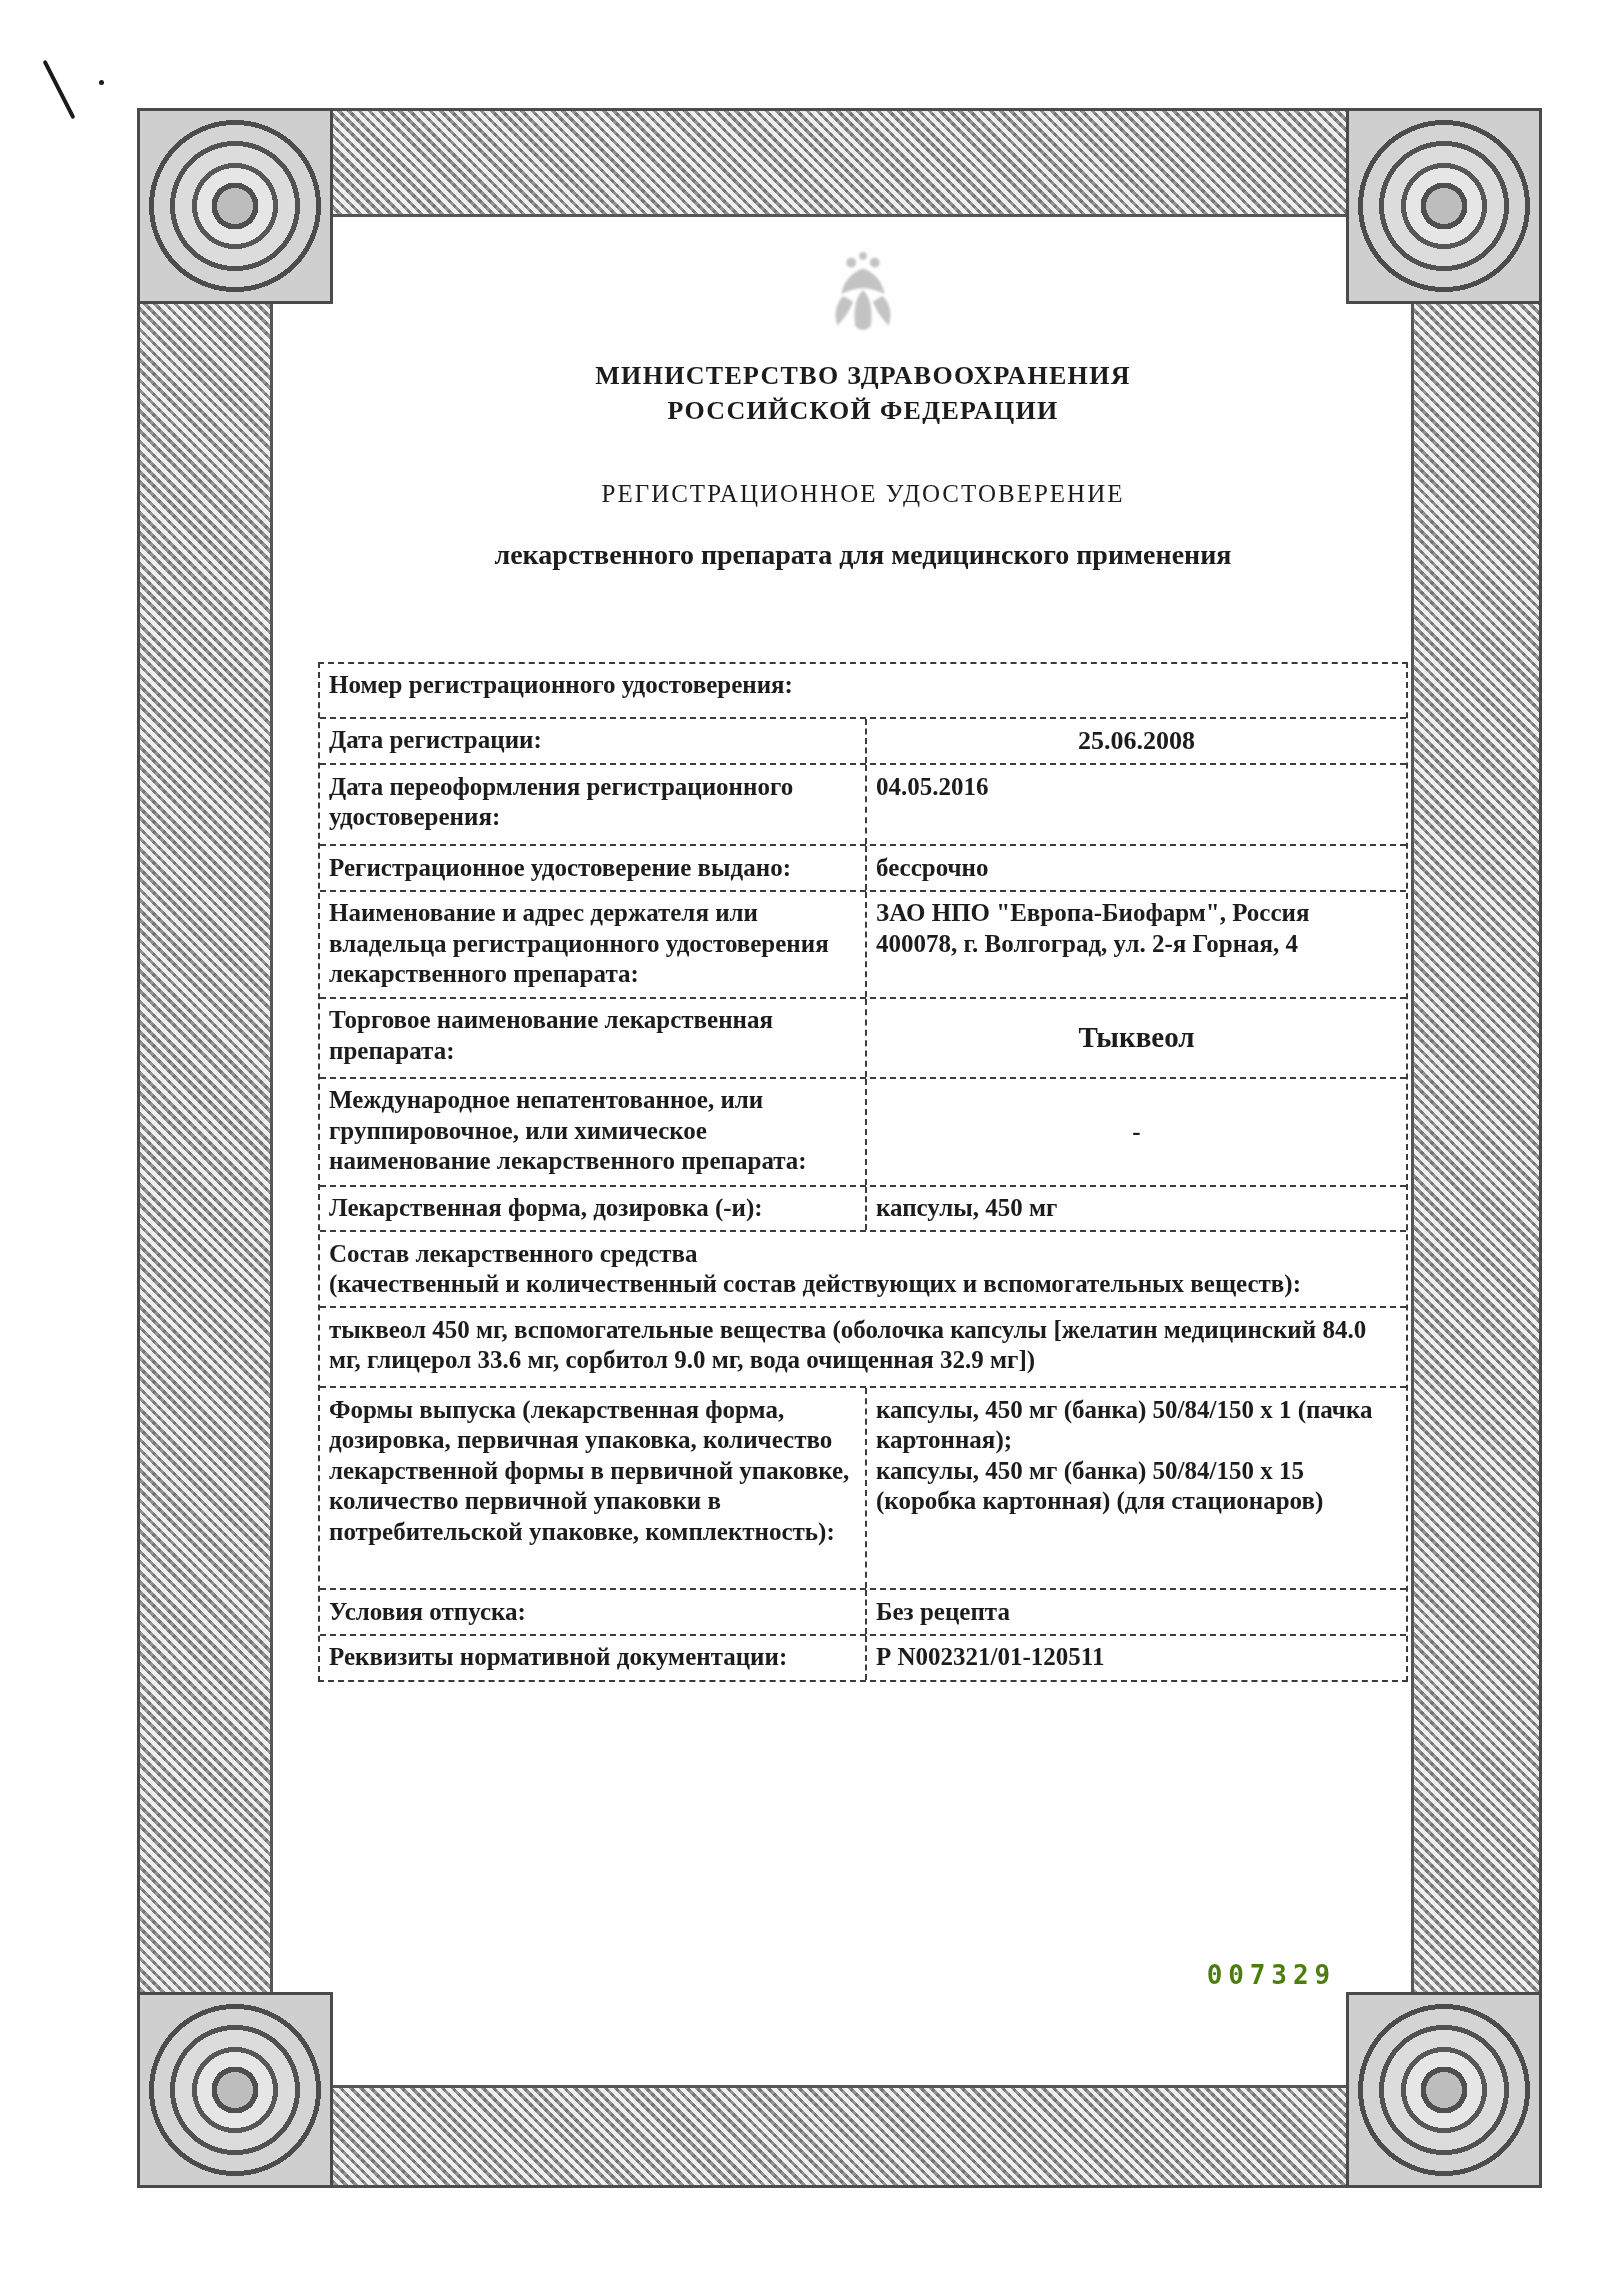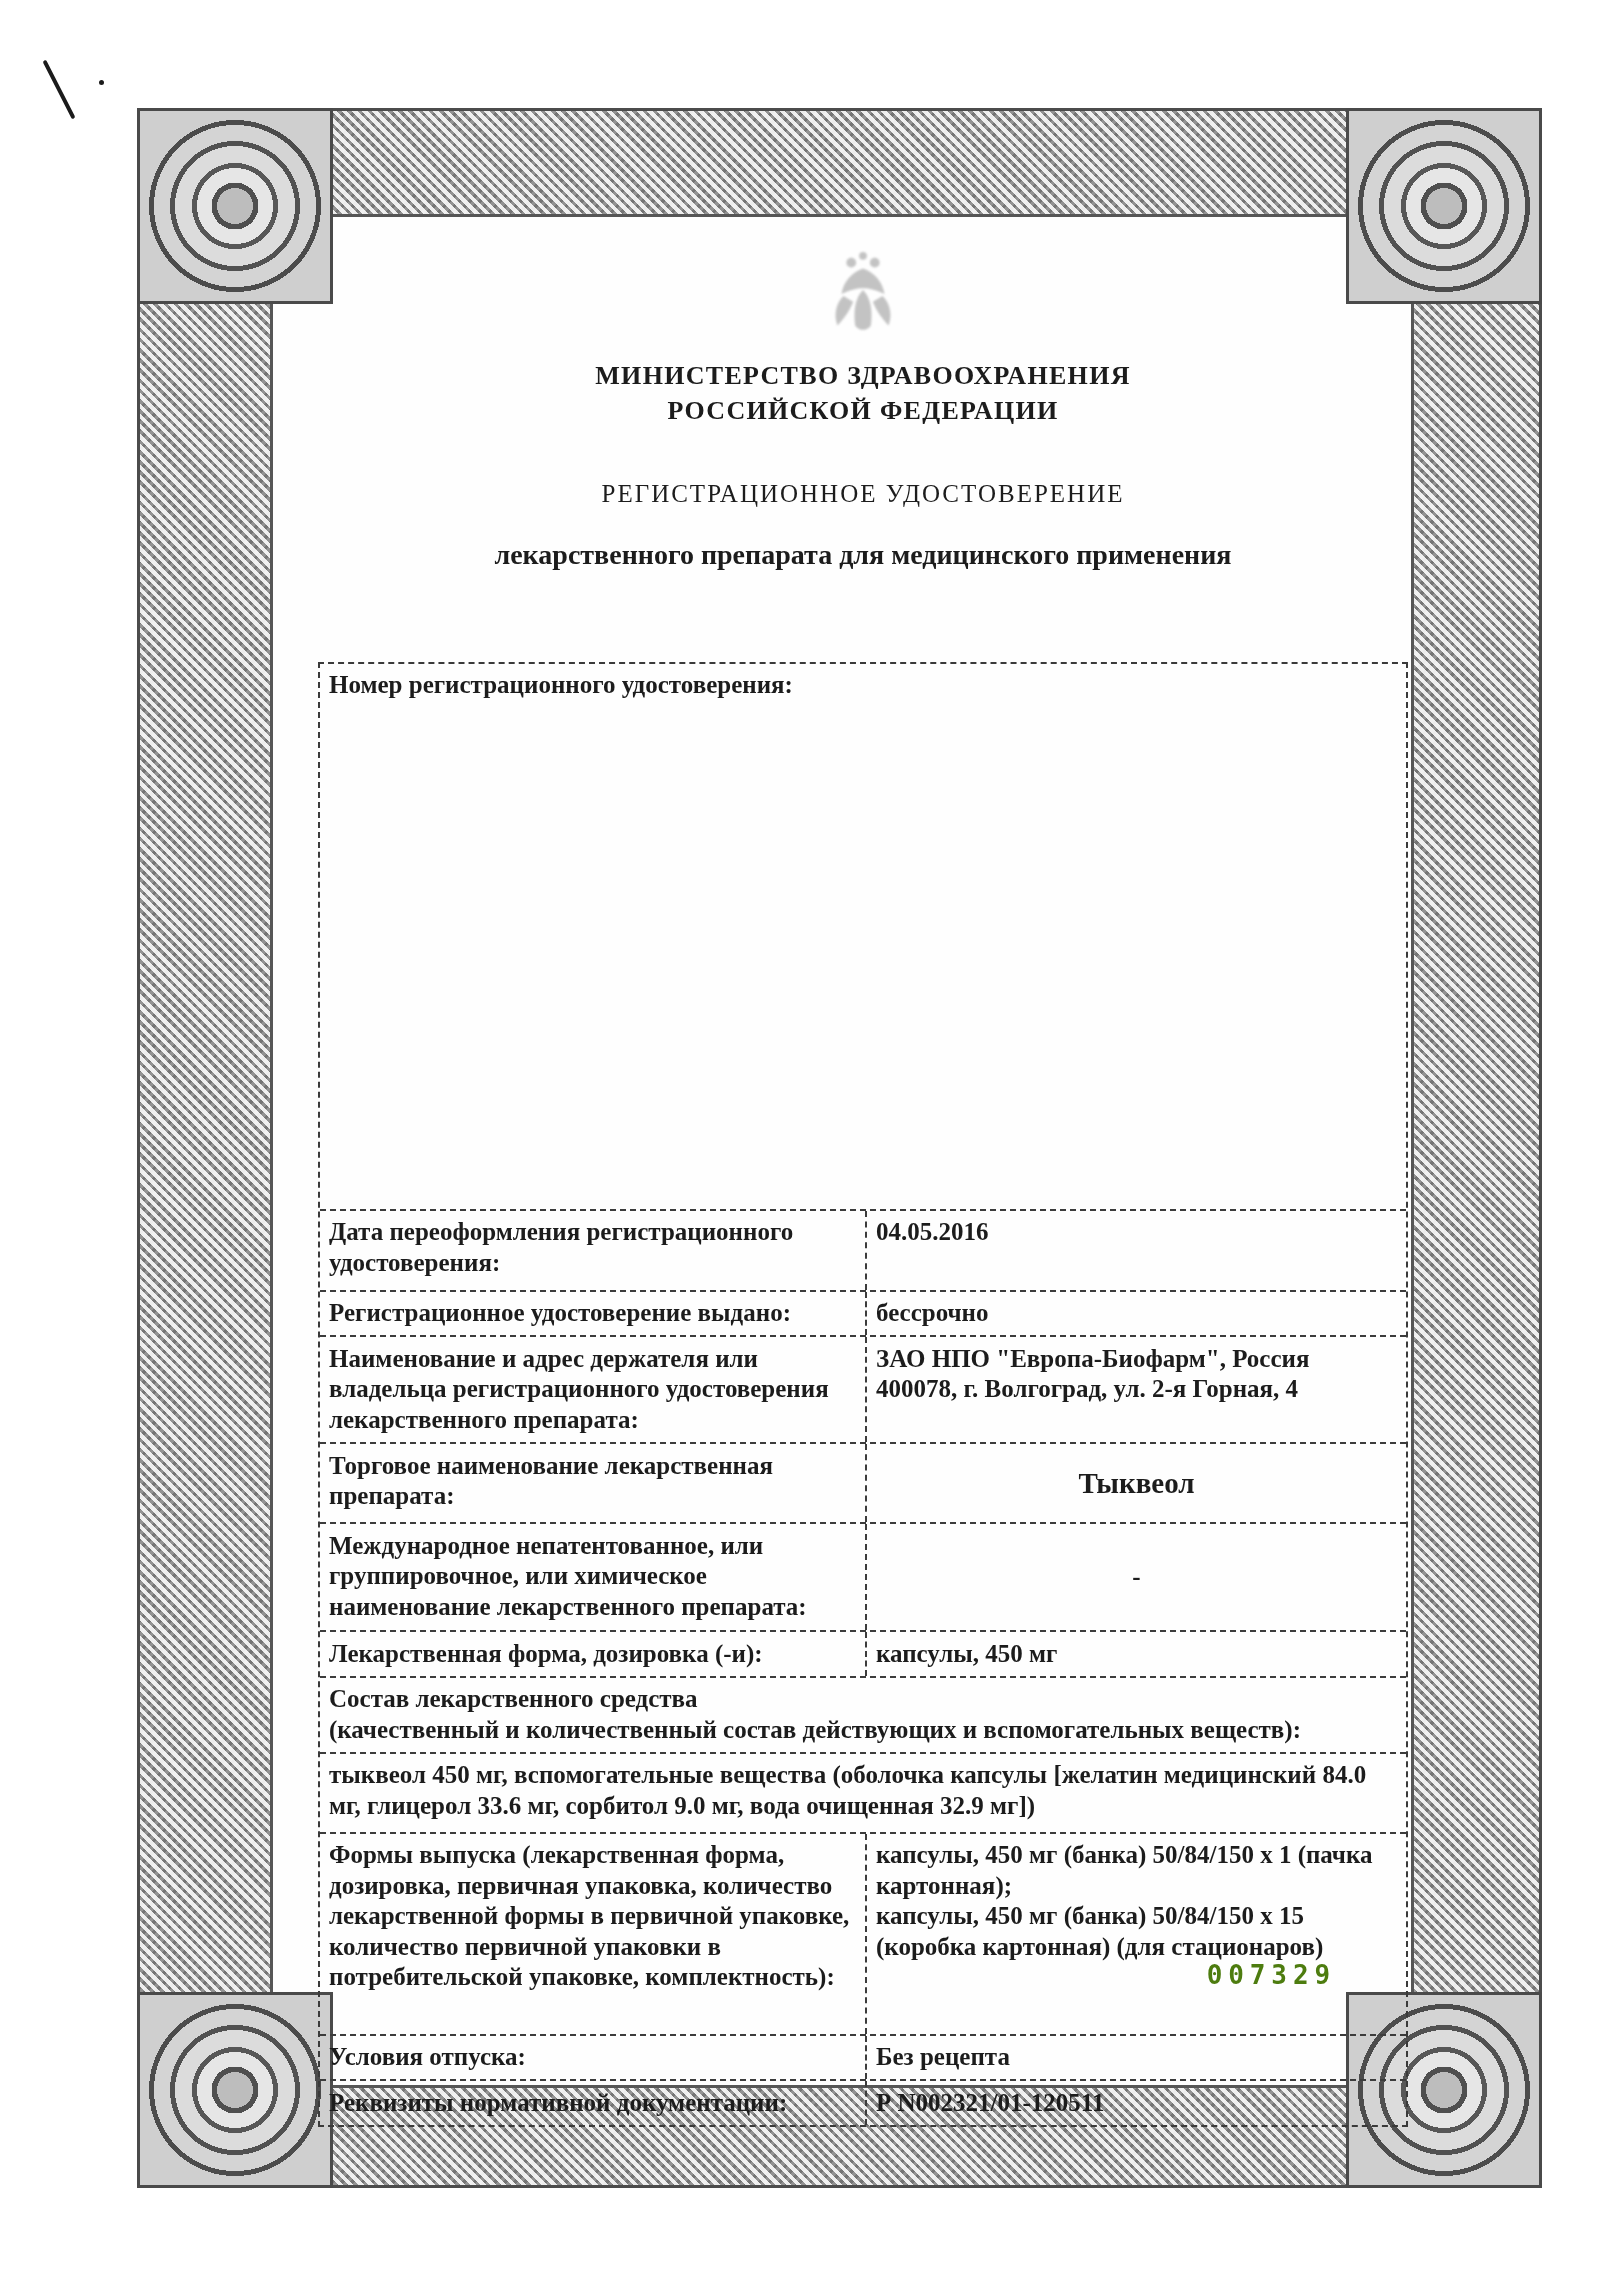--- a/index.html
+++ b/index.html
@@ -73,21 +73,21 @@
     font-size: 28px; font-weight: bold;
   }
 
   
   .reg-table {
     margin-top: 91px; width: 1090px;
     border: 2.6px dashed #3a3a3a;
     text-align: left;
   }
   .row { display: flex; border-top: 2px dashed #3c3c3c; }
-  .row:first-child { border-top: none; flex-direction: column; }
+  .row:first-child { border-top: none; }
   .cell {
     padding: 6.5px 9px;
     font-size: 25px; font-weight: bold; line-height: 1.22;
     white-space: pre-line;
   }
   .cell-label { flex: 0 0 545px; width: 545px; }
   .cell-value { flex: 1; border-left: 2px dashed #3c3c3c; }
   .h-center { text-align: center; }
   .v-center { display: flex; align-items: center; justify-content: center; }
   .emph { font-size: 26px; }
@@ -136,20 +136,24 @@
 РОССИЙСКОЙ ФЕДЕРАЦИИ</div>
   <div class="doc-title">РЕГИСТРАЦИОННОЕ УДОСТОВЕРЕНИЕ</div>
   <div class="doc-subtitle">лекарственного препарата для медицинского применения</div>
 
   <div class="reg-table">
 
     <div class="row" style="min-height:53px">
       <div class="cell cell-label">Номер регистрационного удостоверения:</div>
     </div>
 
+    <div class="row" style="min-height:43px">
+      <div class="cell cell-label">Дата регистрации:</div>
+      <div class="cell cell-value h-center v-center emph">25.06.2008</div>
+    </div>
 
     <div class="row" style="min-height:81px">
       <div class="cell cell-label">Дата переоформления регистрационного удостоверения:</div>
       <div class="cell cell-value">04.05.2016</div>
     </div>
 
     <div class="row" style="min-height:43px">
       <div class="cell cell-label">Регистрационное удостоверение выдано:</div>
       <div class="cell cell-value">бессрочно</div>
     </div>

